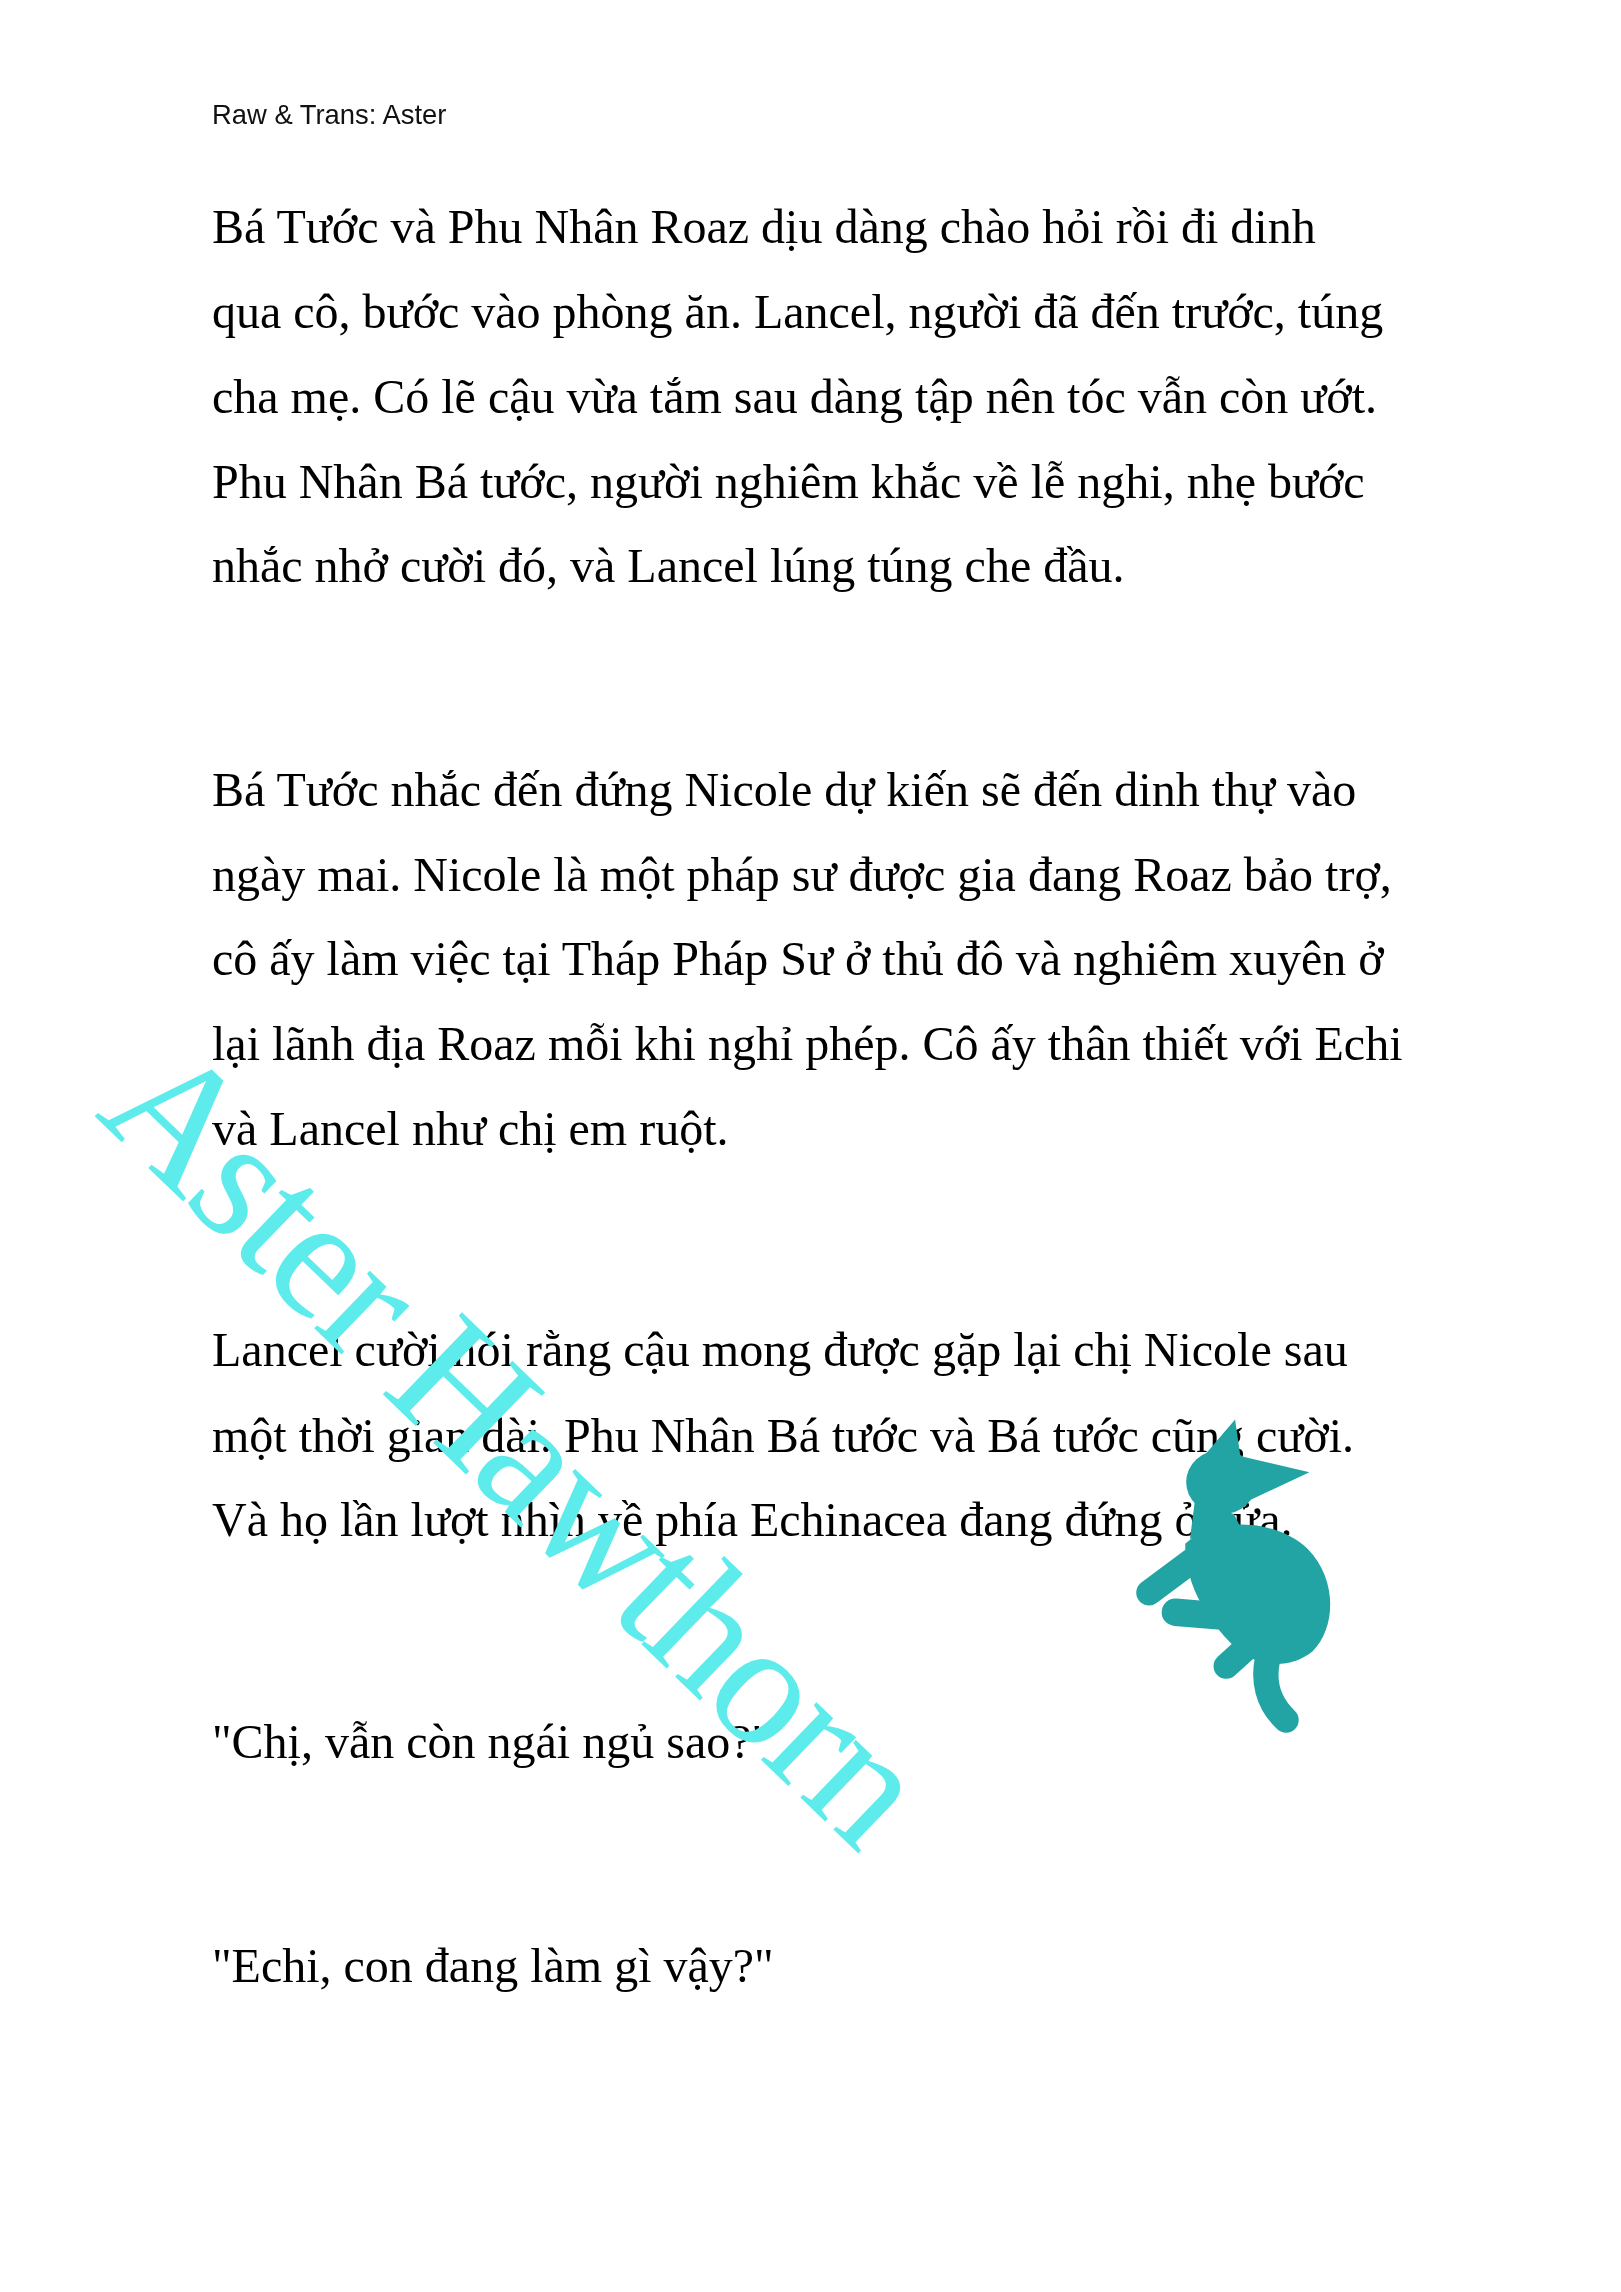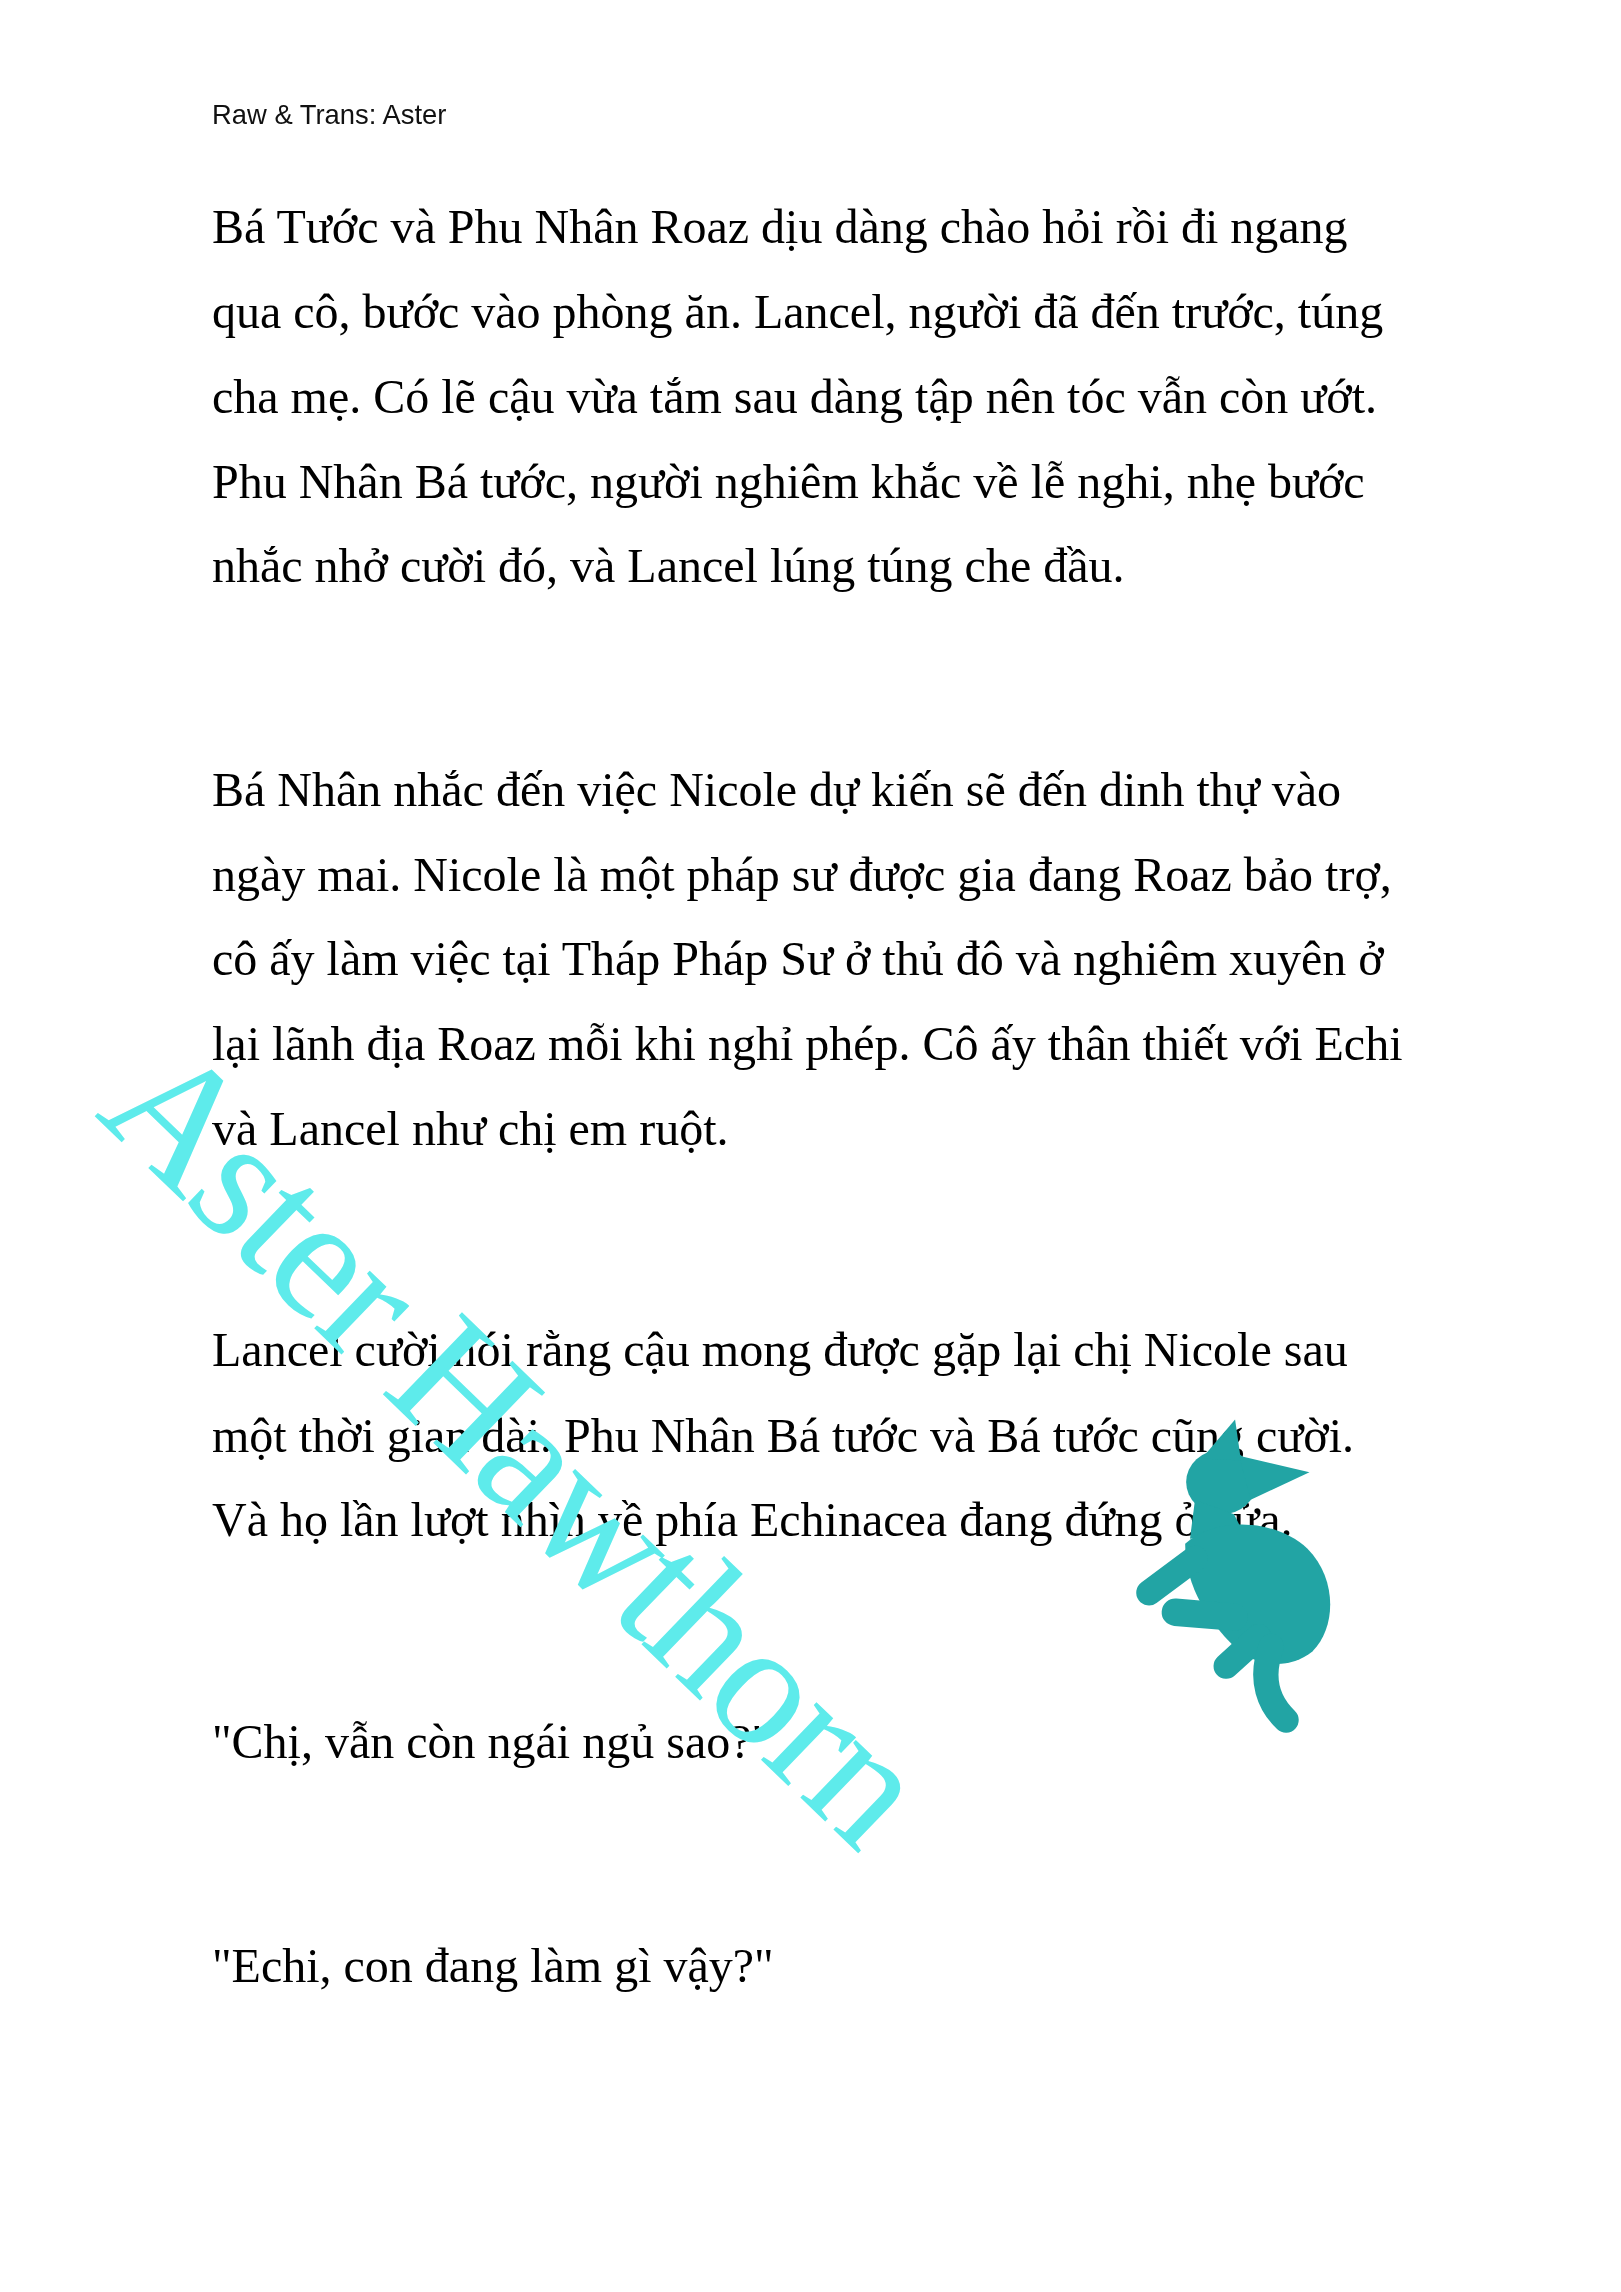--- a/index.html
+++ b/index.html
@@ -30,29 +30,29 @@
   .cat { position: absolute; left: 1078px; top: 1392px; width: 294px; height: 372px; }
 </style>
 </head>
 <body>
 
 <div class="page">
 
   <div class="header">Raw &amp; Trans: Aster</div>
 
   <div>
-    <div class="line" style="top:197px">Bá Tước và Phu Nhân Roaz dịu dàng chào hỏi rồi đi ngang</div>
+    <div class="line" style="top:197px">Bá Tước và Phu Nhân Roaz dịu dàng chào hỏi rồi đi dinh</div>
     <div class="line" style="top:282px">qua cô, bước vào phòng ăn. Lancel, người đã đến trước, túng</div>
     <div class="line" style="top:367px">cha mẹ. Có lẽ cậu vừa tắm sau dàng tập nên tóc vẫn còn ướt.</div>
     <div class="line" style="top:452px">Phu Nhân Bá tước, người nghiêm khắc về lễ nghi, nhẹ bước</div>
     <div class="line" style="top:536px">nhắc nhở cười đó, và Lancel lúng túng che đầu.</div>
   </div>
 
   <div>
-    <div class="line" style="top:760px">Bá Nhân nhắc đến việc Nicole dự kiến sẽ đến dinh thự vào</div>
+    <div class="line" style="top:760px">Bá Tước nhắc đến đứng Nicole dự kiến sẽ đến dinh thự vào</div>
     <div class="line" style="top:845px">ngày mai. Nicole là một pháp sư được gia đang Roaz bảo trợ,</div>
     <div class="line" style="top:929px">cô ấy làm việc tại Tháp Pháp Sư ở thủ đô và nghiêm xuyên ở</div>
     <div class="line" style="top:1014px">lại lãnh địa Roaz mỗi khi nghỉ phép. Cô ấy thân thiết với Echi</div>
     <div class="line" style="top:1099px">và Lancel như chị em ruột.</div>
   </div>
 
   <div>
     <div class="line" style="top:1320px">Lancel cười nói rằng cậu mong được gặp lại chị Nicole sau</div>
     <div class="line" style="top:1406px">một thời gian dài. Phu Nhân Bá tước và Bá tước cũng cười.</div>
     <div class="line" style="top:1490px">Và họ lần lượt nhìn về phía Echinacea đang đứng ở cửa.</div>

